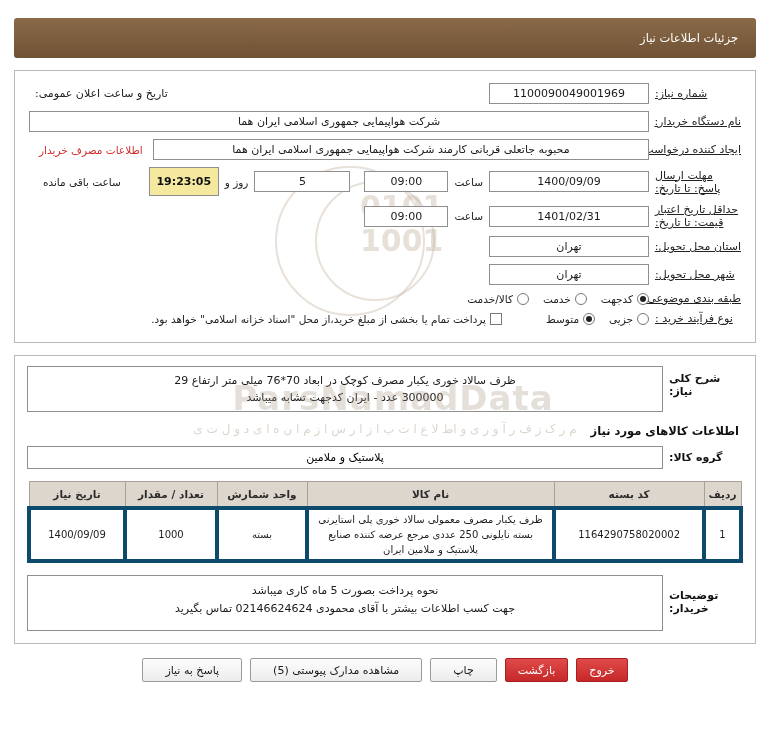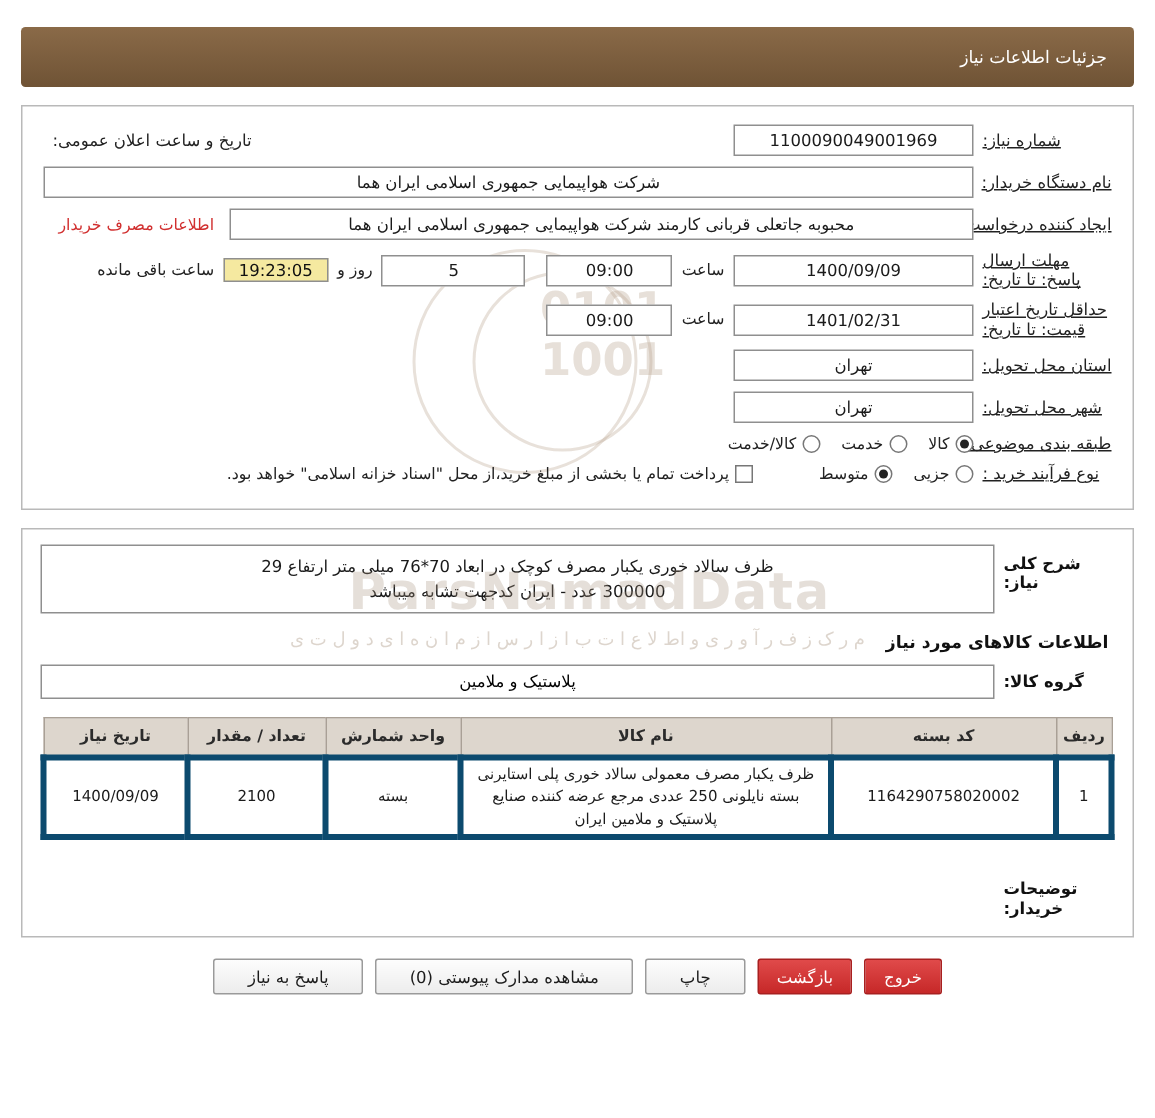--- a/index.html
+++ b/index.html
@@ -74,23 +74,23 @@
     font-size: 11px; color: #1a1a1a;
     display: flex; align-items: center; justify-content: center;
     padding: 0 6px; white-space: nowrap; overflow: hidden;
   }
 
   .spacer { flex: 1 1 auto; }
 
   .linklike { color: #d12f2f; font-size: 10.5px; padding: 0 10px; white-space: nowrap; }
 
   .yellowbox {
-    border: 1px solid #8f8f8f; background: #f5e9a0; height: 16px;
+    border: 1px solid #8f8f8f; background: #f5e9a0; height: 29px;
     font-size: 11px; color: #111; display: flex; align-items: center;
-    justify-content: center; padding: 0 6px; font-weight: normal;
+    justify-content: center; padding: 0 6px; font-weight: bold; margin-left: 22px;
   }
   .plain { font-size: 10.5px; color: #222; padding: 0 6px; white-space: nowrap; }
 
   
   .radio, .cbox {
     width: 12px; height: 12px; border: 1px solid #777; display: inline-block;
     vertical-align: middle; background: #fff; position: relative;
   }
   .radio { border-radius: 50%; }
   .radio.on::after {
@@ -212,21 +212,21 @@
 
     <div class="row">
       <div class="lbl w1">شهر محل تحویل:</div>
       <div class="fld" style="width:160px;">تهران</div>
     </div>
 
     <div class="row">
       <div class="lbl w1">طبقه بندی موضوعی:</div>
       <div class="opt">
         <span class="radio on"></span>
-        <span>کالا</span>
+        <span>کدجهت</span>
       </div>
       <div class="opt">
         <span class="radio"></span>
         <span>خدمت</span>
       </div>
       <div class="opt">
         <span class="radio"></span>
         <span>کالا/خدمت</span>
       </div>
     </div>
@@ -281,33 +281,37 @@
           <th style="width:92px;">تعداد / مقدار</th>
           <th style="width:96px;">تاریخ نیاز</th>
         </tr>
       </thead>
       <tbody>
         <tr>
           <td>1</td>
           <td>1164290758020002</td>
           <td style="text-align:center;">ظرف یکبار مصرف معمولی سالاد خوری پلی استایرنی بسته نایلونی 250 عددی مرجع عرضه کننده صنایع پلاستیک و ملامین ایران</td>
           <td>بسته</td>
-          <td>2100</td>
+          <td>1000</td>
           <td>1400/09/09</td>
         </tr>
       </tbody>
     </table>
 
     <div class="notesrow">
       <div class="noteslabel">توضیحات خریدار:</div>
+      <div class="notesbox">
+        <div>نحوه پرداخت بصورت 5 ماه کاری میباشد</div>
+        <div>جهت کسب اطلاعات بیشتر با آقای محمودی 02146624624 تماس بگیرید</div>
+      </div>
     </div>
 
   </div>
 
   <div class="footer">
     <div class="btn red">خروج</div>
     <div class="btn red">بازگشت</div>
     <div class="btn wide">چاپ</div>
-    <div class="btn wide">مشاهده مدارک پیوستی (0)</div>
+    <div class="btn wide">مشاهده مدارک پیوستی (5)</div>
     <div class="btn wide">پاسخ به نیاز</div>
   </div>
 
 </div>
 
 </body></html>

